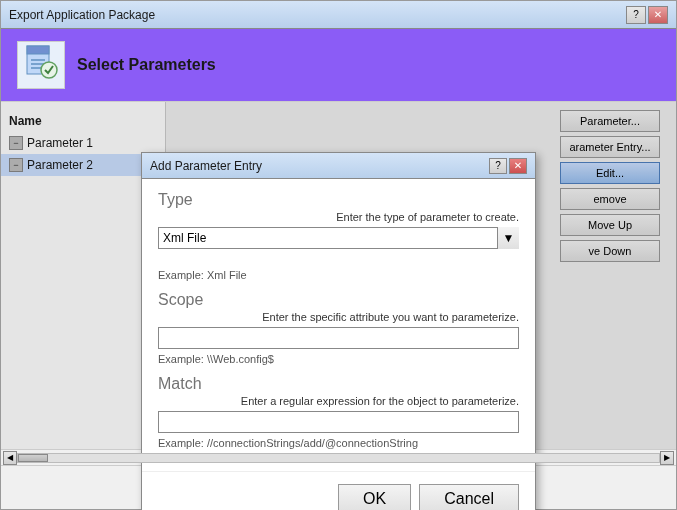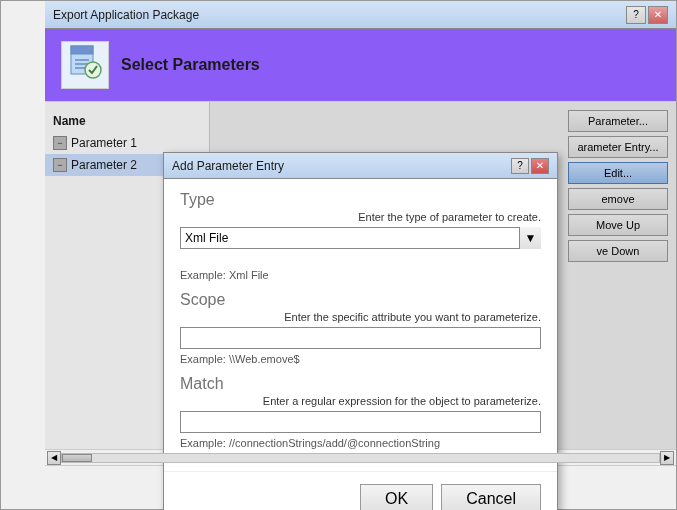--- a/index.html
+++ b/index.html
@@ -13,21 +13,20 @@
     }
 
     
     .main-window {
       width: 677px;
       height: 510px;
       background: #f0f0f0;
       border: 1px solid #999;
       display: flex;
       flex-direction: column;
-      padding-left: 44px;
     }
 
     .main-titlebar {
       background: linear-gradient(to bottom, #d4e4f7, #b8d0ec);
       height: 28px;
       display: flex;
       align-items: center;
       padding: 0 8px;
       border-bottom: 1px solid #888;
       justify-content: space-between;
@@ -146,21 +145,21 @@
     }
 
     .right-panel {
       flex: 1;
       position: relative;
       padding: 8px;
     }
 
     .right-buttons {
       position: absolute;
-      right: 8px;
+      right: 16px;
       top: 8px;
       display: flex;
       flex-direction: column;
       gap: 4px;
       width: 100px;
     }
 
     .right-btn {
       background: linear-gradient(to bottom, #f4f4f4, #e0e0e0);
       border: 1px solid #999;
@@ -469,21 +468,21 @@
                 </select>
                 <div class="select-arrow">▼</div>
               </div>
               <div class="field-example">Example: Xml File</div>
             </div>
 
             <div>
               <div class="field-label">Scope</div>
               <div class="field-desc">Enter the specific attribute you want to parameterize.</div>
               <input class="field-input" type="text" value="" style="">
-              <div class="field-example">Example: \\Web.emove$</div>
+              <div class="field-example">Example: \\Web.config$</div>
             </div>
 
             <div>
               <div class="field-label">Match</div>
               <div class="field-desc">Enter a regular expression for the object to parameterize.</div>
               <input class="field-input" type="text" value="" style="">
               <div class="field-example">Example: //connectionStrings/add/@connectionString</div>
             </div>
           </div>
 

